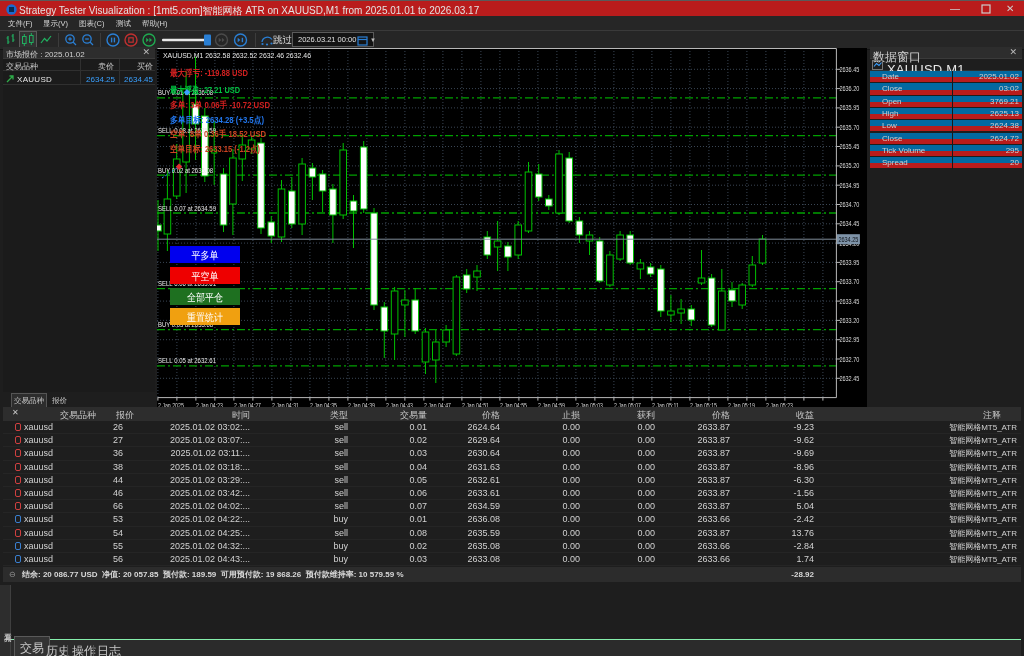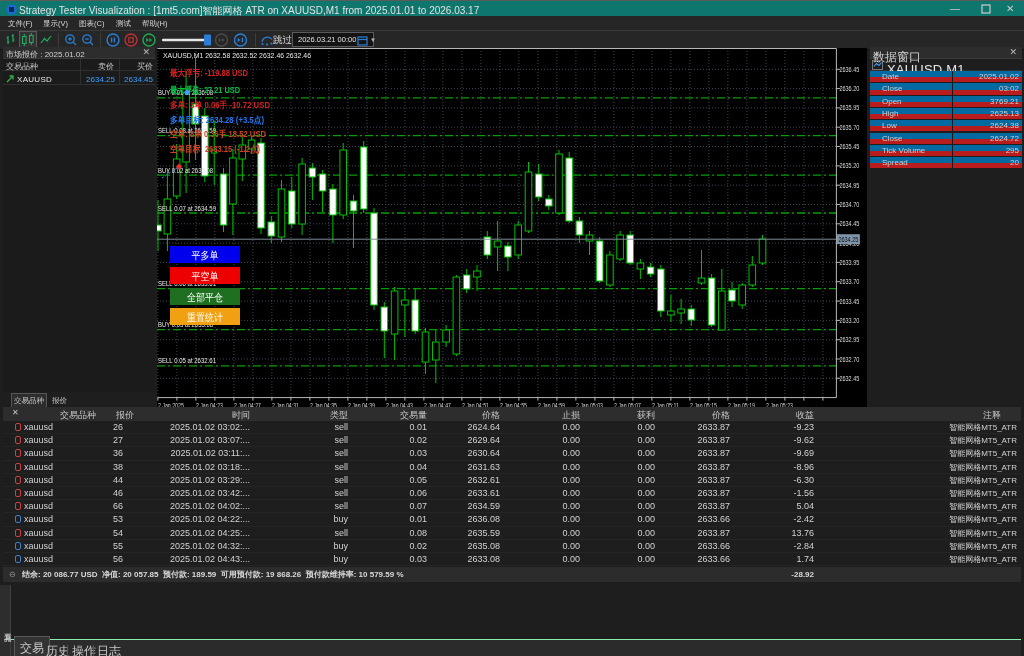--- a/index.html
+++ b/index.html
@@ -1,18 +1,18 @@
 <!DOCTYPE html>
 <html><head><meta charset="utf-8">
 <style>
 * {margin:0;padding:0;box-sizing:border-box}
 html,body {width:1024px;height:656px;background:#1e1e1e;font-family:"Liberation Sans",sans-serif;overflow:hidden;position:relative}
 .abs {position:absolute}
 .ra {position:absolute;text-align:right}
-#title {position:absolute;left:0;top:0;width:1024px;height:16px;background:#0f766e;border-top:1px solid #5a5a5a;color:#e2e2e2;font-size:10px}
+#title {position:absolute;left:0;top:0;width:1024px;height:16px;background:#b91c1c;border-top:1px solid #5a5a5a;color:#e2e2e2;font-size:10px}
 #menu {position:absolute;left:0;top:16px;width:1024px;height:14px;background:#262626;color:#d8d8d8;font-size:7.5px}
 #menu span {position:absolute;top:3px}
 #toolbar {position:absolute;left:0;top:30px;width:1024px;height:20px;background:#262626;border-top:1px solid #3a3a3a;border-bottom:1px solid #141414}
 #mw {position:absolute;left:3px;top:47px;width:152px;height:345px;background:#1b1b1b;color:#cfcfcf;font-size:8px}
 #dw {position:absolute;left:870px;top:47px;width:152px;height:360px;background:#1e1e1e;color:#cfcfcf;font-size:8px}
 .phead {position:absolute;left:0;top:0;width:100%;height:12px;background:#2d2d2d;border-bottom:1px solid #3a3a3a}
 .dwrow {position:absolute;left:0;width:100%;height:11.3px;font-size:8px;line-height:11.3px;background:#0369a1;border-bottom:5px solid #b91c1c}
 #bottom {position:absolute;left:3px;top:407px;width:1018px;height:249px;background:#1e1e1e;color:#cfcfcf}
 #bhead {position:absolute;left:0;top:0;width:100%;height:14px;background:#2d2d2d;font-size:9px;color:#c8c8c8}
 .trow {position:absolute;left:0;width:100%;height:13.2px;font-size:9px;line-height:13.2px;color:#d2d2d2;border-bottom:1px solid #252525}

